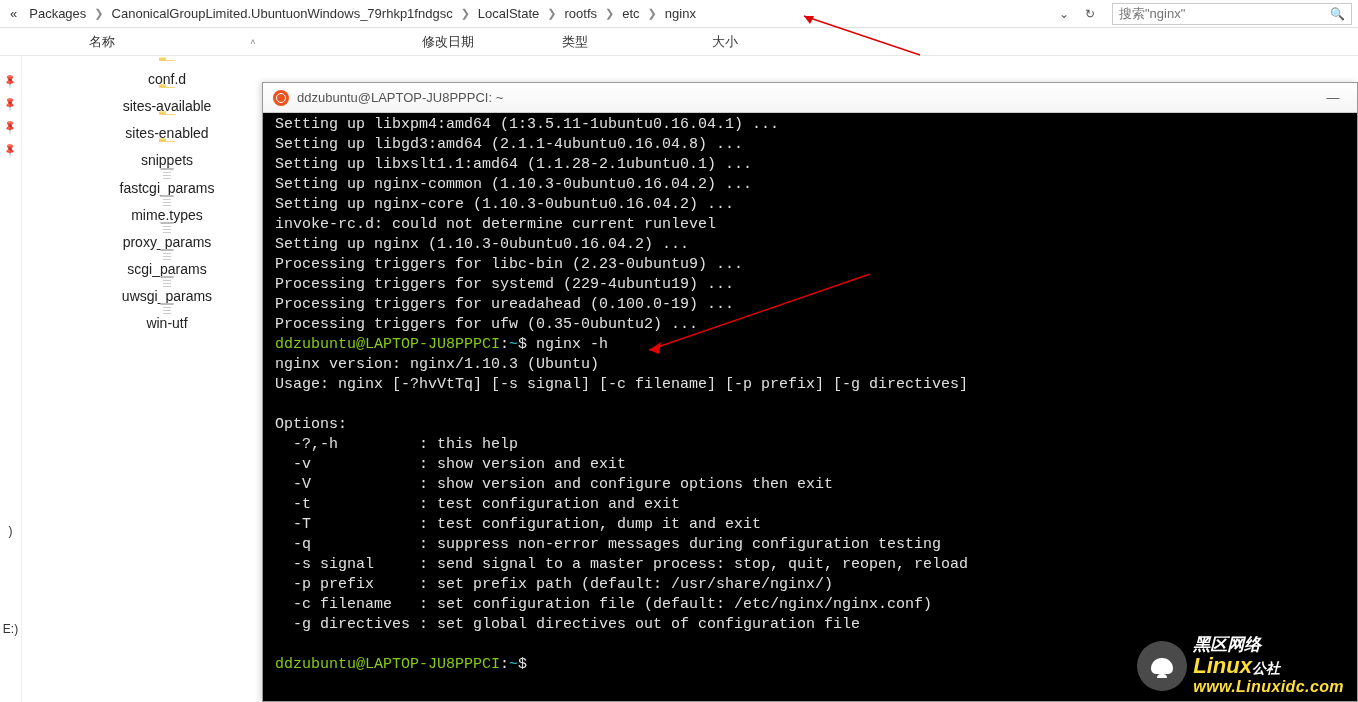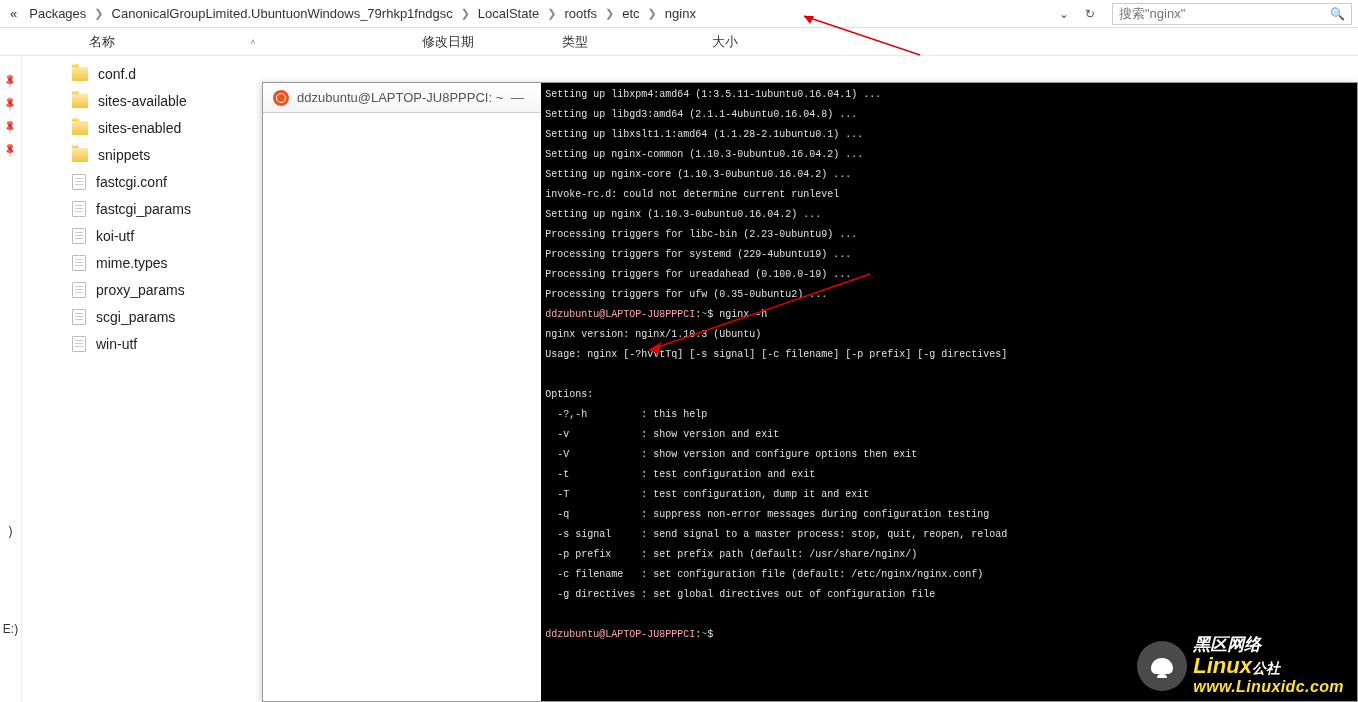--- a/index.html
+++ b/index.html
@@ -80,20 +80,21 @@
     }
     .file-item {
       display: flex;
       align-items: center;
       height: 27px;
       padding-left: 50px;
       gap: 10px;
       cursor: pointer;
       font-size: 14px;
       color: #222;
+      flex-direction: column;
     }
     .folder-icon {
       width: 16px; height: 14px;
       background: linear-gradient(#ffe9a6, #f4c542);
       border-radius: 1px;
       position: relative;
     }
     .folder-icon::before {
       content: "";
       position: absolute; top:-3px; left:0;
@@ -114,21 +115,21 @@
       box-shadow: 0 3px 0 #ccc, 0 6px 0 #ccc;
     }
     
     .terminal-wrap {
       position: absolute;
       left: 262px;
       top: 82px;
       right: 0;
       bottom: 0;
       display: flex;
-      flex-direction: row;
+      flex-direction: column;
       border: 1px solid #999;
       box-shadow: -2px 0 6px rgba(0,0,0,0.15);
       background: #fff;
     }
     .terminal-titlebar {
       height: 30px;
       display: flex;
       align-items: center;
       padding: 0 10px;
       font-size: 13px;
@@ -145,27 +146,27 @@
     .ubuntu-logo::after {
       content:""; position:absolute; inset:3px; border:1.5px solid #fff; border-radius:50%;
     }
     .win-controls { margin-left: auto; display:flex; gap:14px; color:#555; }
     .win-btn { width:28px; text-align:center; cursor:pointer; font-size:13px; }
     .terminal {
       flex: 1;
       background: #000;
       color: #e0e0e0;
       font-family: "Consolas","Courier New",monospace;
-      font-size: 10px;
+      font-size: 15px;
       line-height: 20px;
-      padding: 2px 4px;
+      padding: 2px 12px;
       overflow: hidden;
       white-space: pre;
     }
-    .terminal .g { color: #fca5a5; }
+    .terminal .g { color: #84cc16; }
     .terminal .c { color: #18cfd8; }
     
     .arrow { position: absolute; pointer-events:none; }
     
     .watermark {
       position: absolute;
       right: 14px; bottom: 6px;
       display:flex; align-items:center; gap:6px;
       z-index: 10;
     }
@@ -244,41 +245,37 @@
       <div class="file-item">
         <span class="folder-icon"></span>
         <span>sites-enabled</span>
       </div>
       <div class="file-item">
         <span class="folder-icon"></span>
         <span>snippets</span>
       </div>
       <div class="file-item">
         <span class="file-icon"></span>
-        <span>fastcgi.conf</span>
-      </div>
-      <div class="file-item">
-        <span class="file-icon"></span>
         <span>fastcgi_params</span>
       </div>
       <div class="file-item">
         <span class="file-icon"></span>
-        <span>koi-utf</span>
-      </div>
-      <div class="file-item">
-        <span class="file-icon"></span>
         <span>mime.types</span>
       </div>
       <div class="file-item">
         <span class="file-icon"></span>
         <span>proxy_params</span>
       </div>
       <div class="file-item">
         <span class="file-icon"></span>
         <span>scgi_params</span>
+      </div>
+      <div class="file-item">
+        <span class="file-icon"></span>
+        <span>uwsgi_params</span>
       </div>
       <div class="file-item">
         <span class="file-icon"></span>
         <span>win-utf</span>
       </div>
     </div>
 </div>
 
 <div class="terminal-wrap">
   <div class="terminal-titlebar">

